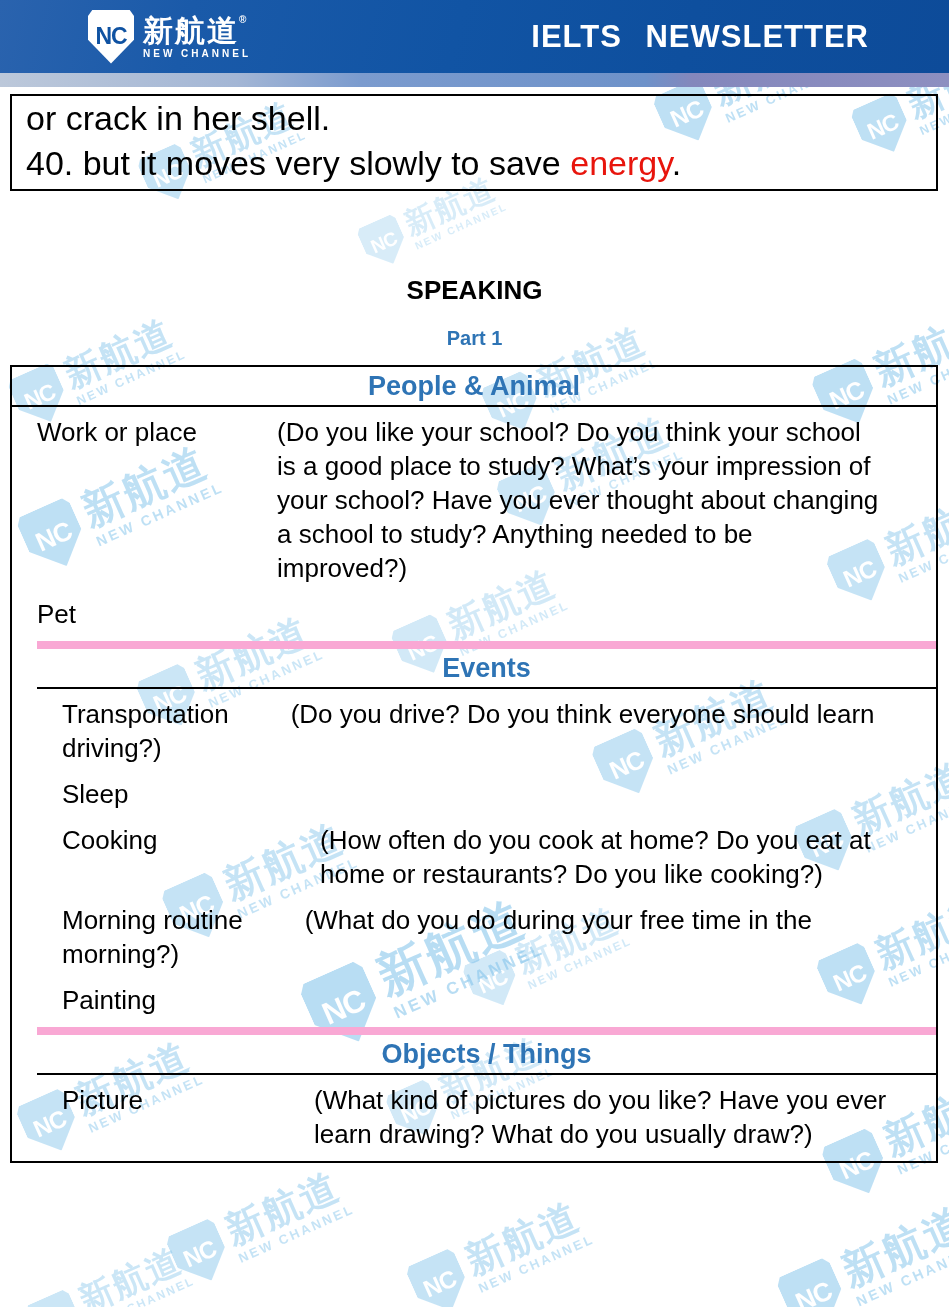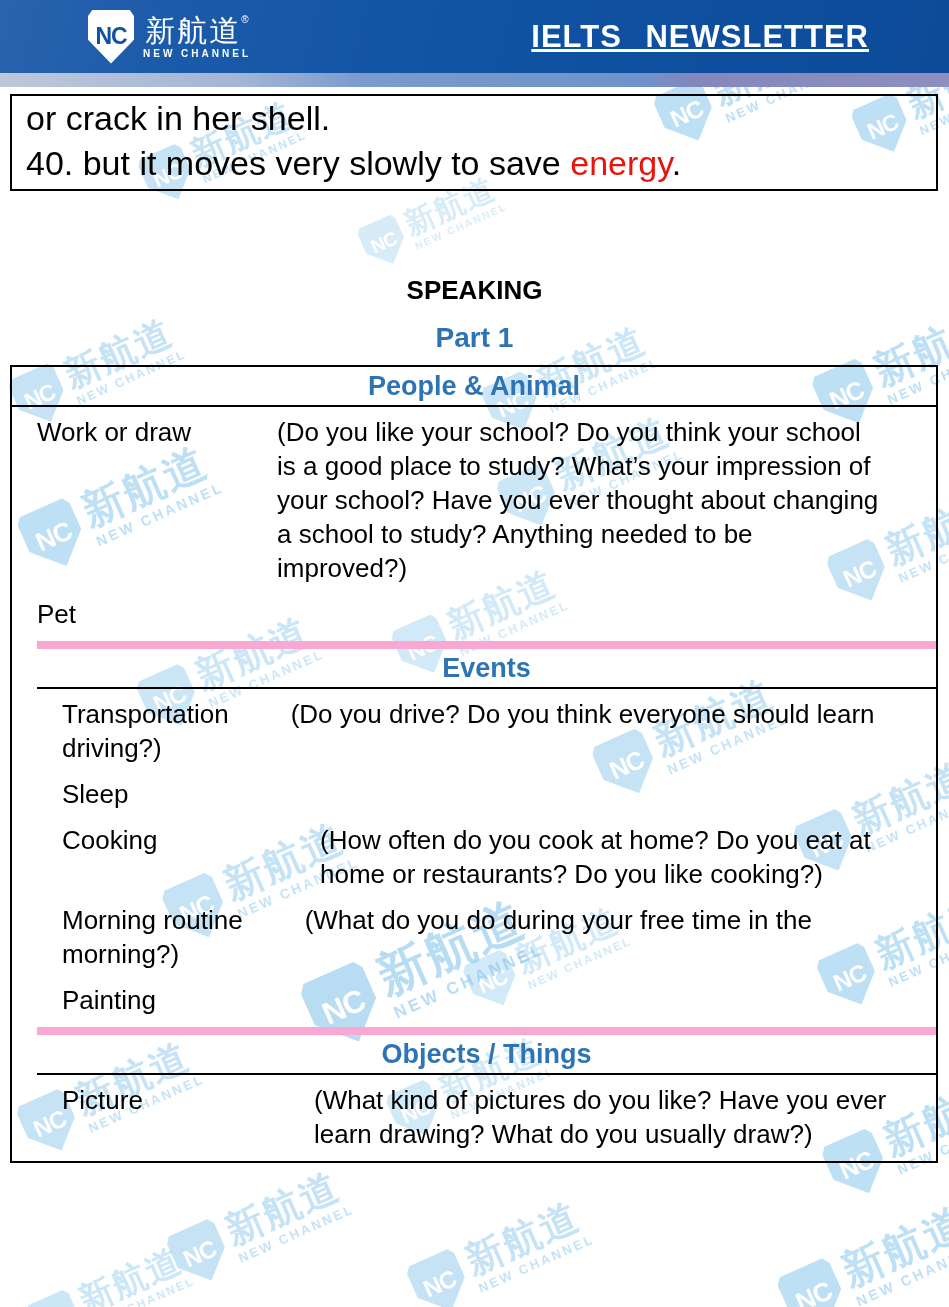--- a/index.html
+++ b/index.html
@@ -34,26 +34,26 @@
     display:flex; align-items:center;
   }
   .brand { display:flex; align-items:center; margin-left:88px; }
   .brand-shield {
     width:46px; height:54px; background:#ffffff;
     clip-path:polygon(10% 0,90% 0,100% 12%,100% 56%,50% 100%,0 56%,0 12%);
     display:flex; align-items:center; justify-content:center;
     color:#0f52a2; font-weight:bold; font-size:23px; letter-spacing:-1px;
   }
   .brand-text { margin-left:9px; color:#ffffff; line-height:1; }
-  .brand-cn { font-size:30px; font-weight:normal; letter-spacing:2px;text-align:center; }
+  .brand-cn { font-size:30px; font-weight:bold; letter-spacing:2px; }
   .brand-cn sup { font-size:10px; vertical-align:18px; letter-spacing:0; }
   .brand-en { font-size:10px; font-weight:bold; letter-spacing:3px; margin-top:3px; }
   .banner-title {
     margin-left:auto; padding-right:80px; color:#ffffff;
-    font-size:31px; font-weight:bold; letter-spacing:1px; word-spacing:14px;text-decoration:underline;
+    font-size:31px; font-weight:bold; letter-spacing:1px; word-spacing:14px;
   }
   .strip {
     position:relative; z-index:2; height:14px;
     background:linear-gradient(90deg,#bcc8da 0%,#a3b6d5 25%,#7b9bce 38%,#6e92c9 68%,#8487bc 73%,#8d8fc0 100%);
   }
 
   
   .answer-box {
     position:relative; z-index:1; margin:7px 11px 0 10px;
     border:2px solid #000000; padding:0 10px 3px 14px;
@@ -64,21 +64,21 @@
     text-decoration-color:#e8150d; text-decoration-thickness:2px; text-underline-offset:6px;
   }
 
   
   .speaking {
     position:relative; z-index:1; margin-top:82px; text-align:center;
     font-size:26px; font-weight:bold; color:#000000; line-height:34px;
   }
   .part {
     position:relative; z-index:1; margin-top:13px; text-align:center;
-    font-size:28px; font-weight:bold; color:#2e74b5; line-height:36px;
+    font-size:20px; font-weight:bold; color:#2e74b5; line-height:36px;
   }
 
   
   .topics-table {
     position:relative; z-index:1; margin:9px 11px 0 10px;
     border:2px solid #000000; background:transparent; color:#000000;
   }
   .section + .section { border-top:8px solid #f9a8d4;margin-left:25px; }
   .sec-header {
     text-align:center; font-size:27px; font-weight:bold; color:#2e74b5;
@@ -298,21 +298,21 @@
   </section>
 
   <h2 class="speaking">SPEAKING</h2>
   <h3 class="part">Part 1</h3>
 
   <div class="topics-table" id="topics-table">
       <div class="section sec-0">
         <div class="sec-header">People &amp; Animal</div>
         <div class="sec-body">
           <div class="row row-hang">
-            <span class="label">Work or draw</span>
+            <span class="label">Work or place</span>
             <span class="q">(Do you like your school? Do you think your school is a good place to study? What’s your impression of your school? Have you ever thought about changing a school to study? Anything needed to be improved?)</span>
           </div>
           <div class="row row-label"><span class="label">Pet</span></div>
         </div>
       </div>
       <div class="section sec-1">
         <div class="sec-header">Events</div>
         <div class="sec-body">
           <div class="row row-flow"><span class="label">Transportation</span><span class="gap"></span><span class="q">(Do you drive? Do you think everyone should learn driving?)</span></div>
           <div class="row row-label"><span class="label">Sleep</span></div>

